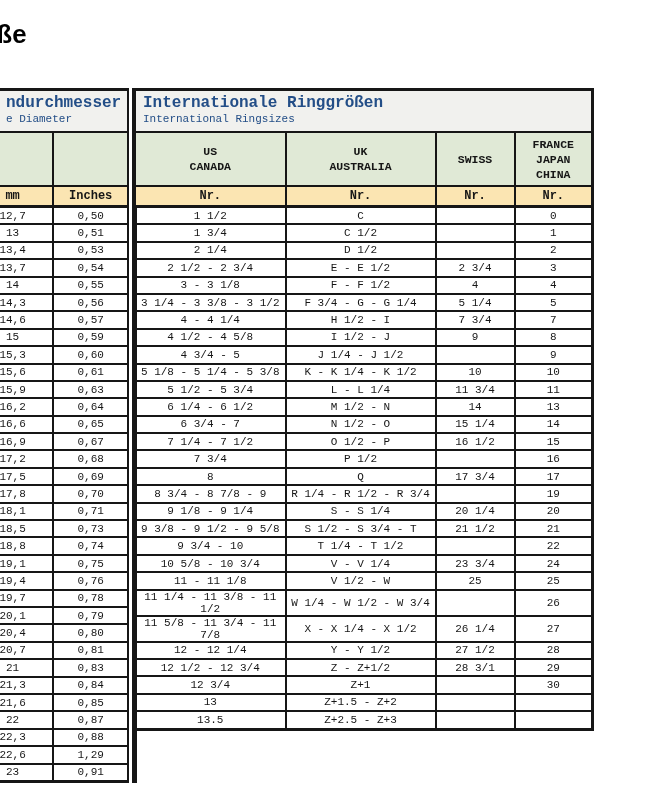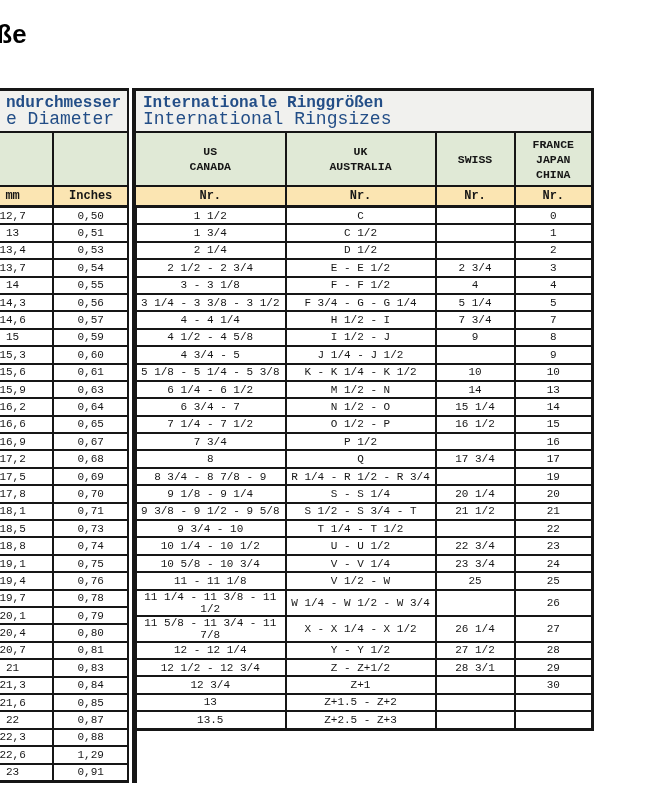--- a/index.html
+++ b/index.html
@@ -26,21 +26,21 @@
   }
   
   .intl-wrap { position:absolute; left:133px; top:88px; }
   .intl-wrap table.tbl { border:3.5px solid #161616; }
   
   td.titlebox {
     background:#f1f1ee; text-align:left; height:36px;
     padding:2px 6px 2px 7px; border-bottom-width:2.5px;
   }
   .titlebox .t1 { font-weight:bold; color:#234e87; font-size:16px; line-height:16px; white-space:nowrap; }
-  .titlebox .t2 { font-weight:normal; color:#234e87; font-size:18px; line-height:16px; white-space:nowrap; }
+  .titlebox .t2 { font-weight:normal; color:#234e87; font-size:11px; line-height:16px; white-space:nowrap; }
   .diam-wrap td.titlebox { padding-left:33px; }
   td.green {
     background:#e0e9d6; height:52px; font-weight:bold; font-size:11.5px;
     line-height:15px; white-space:pre-line; border-bottom-width:2.5px;
   }
   td.unit {
     background:#fbe5b2; height:18px; font-weight:bold; font-size:12px;
     border-bottom-width:3px;
   }
   td.data { height:15.4px; font-size:11px; }
@@ -298,20 +298,26 @@
             <td class="data"></td>
             <td class="data">9</td>
           </tr>
           <tr>
             <td class="data">5 1/8 - 5 1/4 - 5 3/8</td>
             <td class="data">K - K 1/4 - K 1/2</td>
             <td class="data">10</td>
             <td class="data">10</td>
           </tr>
           <tr>
+            <td class="data">5 1/2 - 5 3/4</td>
+            <td class="data">L - L 1/4</td>
+            <td class="data">11 3/4</td>
+            <td class="data">11</td>
+          </tr>
+          <tr>
             <td class="data">6 1/4 - 6 1/2</td>
             <td class="data">M 1/2 - N</td>
             <td class="data">14</td>
             <td class="data">13</td>
           </tr>
           <tr>
             <td class="data">6 3/4 - 7</td>
             <td class="data">N 1/2 - O</td>
             <td class="data">15 1/4</td>
             <td class="data">14</td>
@@ -352,26 +358,20 @@
             <td class="data">21 1/2</td>
             <td class="data">21</td>
           </tr>
           <tr>
             <td class="data">9 3/4 - 10</td>
             <td class="data">T 1/4 - T 1/2</td>
             <td class="data"></td>
             <td class="data">22</td>
           </tr>
           <tr>
-            <td class="data">10 1/4 - 10 1/2</td>
-            <td class="data">U - U 1/2</td>
-            <td class="data">22 3/4</td>
-            <td class="data">23</td>
-          </tr>
-          <tr>
             <td class="data">10 5/8 - 10 3/4</td>
             <td class="data">V - V 1/4</td>
             <td class="data">23 3/4</td>
             <td class="data">24</td>
           </tr>
           <tr>
             <td class="data">11 - 11 1/8</td>
             <td class="data">V 1/2 - W</td>
             <td class="data">25</td>
             <td class="data">25</td>

